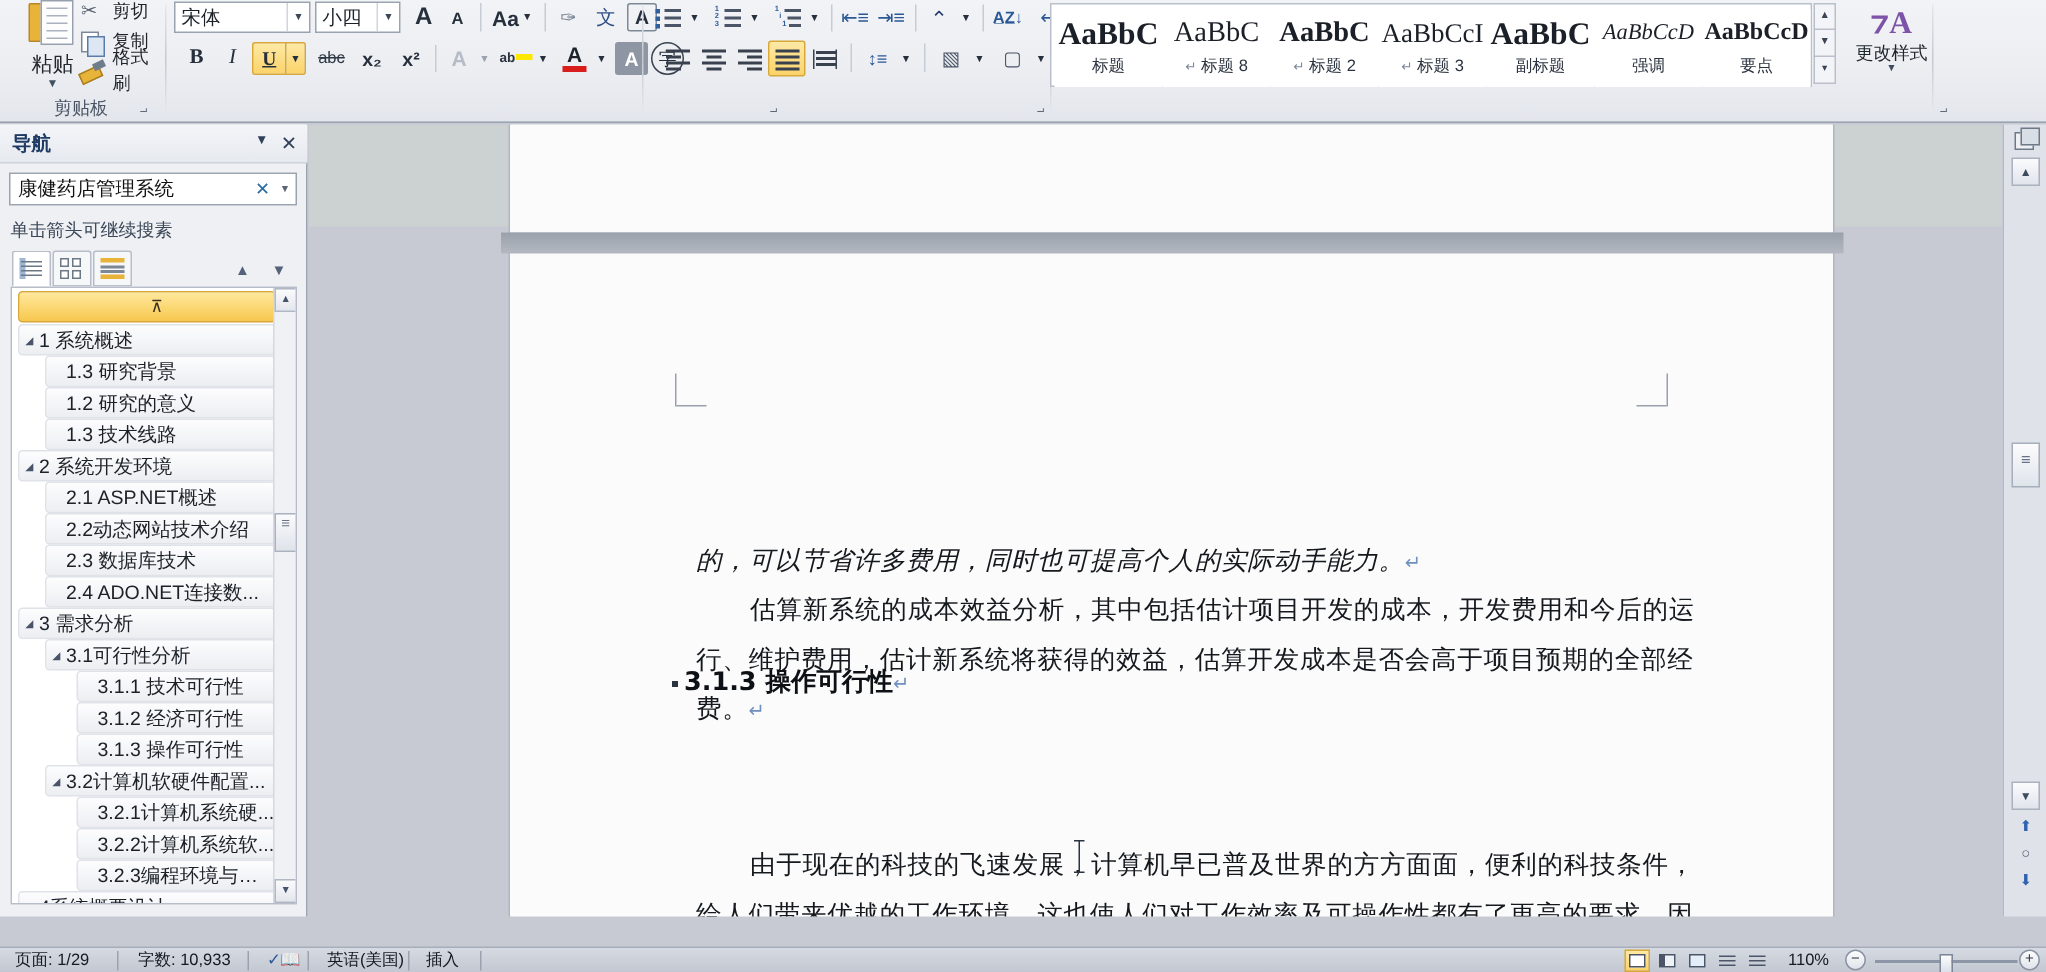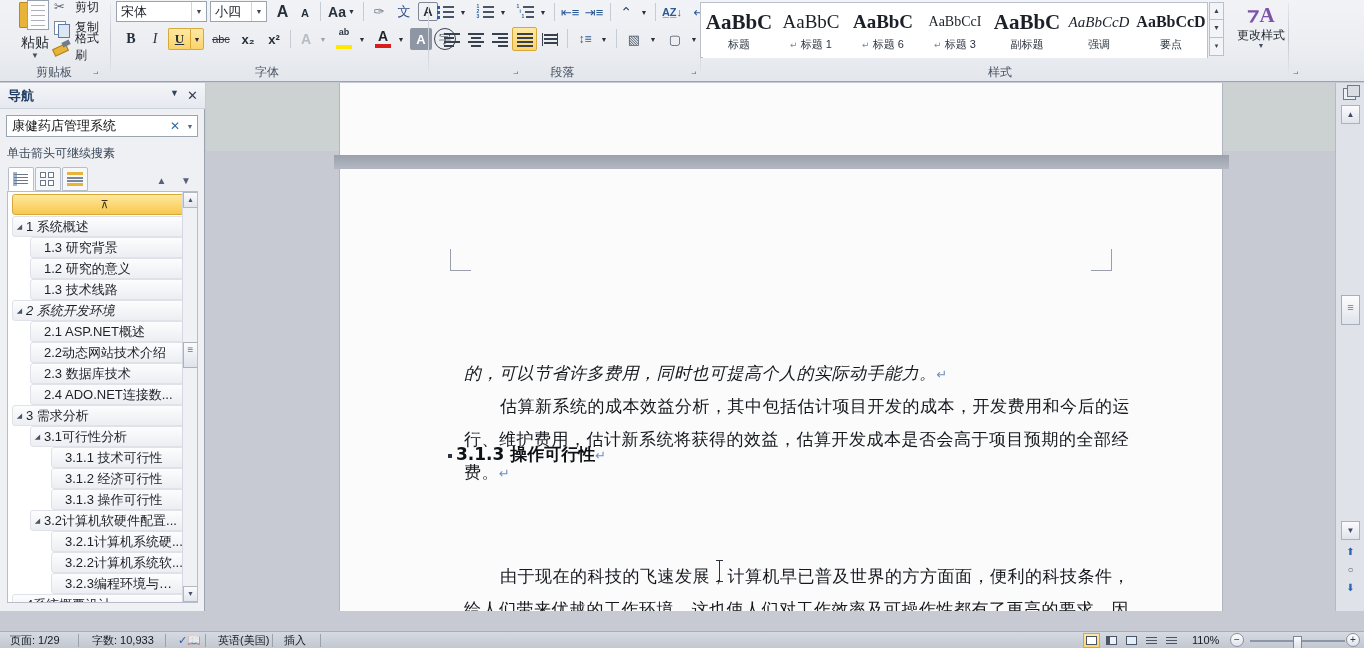--- a/index.html
+++ b/index.html
@@ -453,42 +453,41 @@
       <div class="rbtn" style="left:150px; top:28px; width:24px; height:22px; font-size:13px; font-weight:bold;">
         <span>x²</span>
       </div>
       <div class="sep-v" style="left:178px; top:30px; height:18px;"></div>
       <div class="rbtn" style="left:183px; top:28px; width:22px; height:22px; font-size:14px; font-weight:bold; color:#b6bcc6;">
         <span>A</span>
       </div>
       <div class="rbtn" style="left:205px; top:30px; width:12px; height:18px; font-size:7px; color:#9aa2ae;">
         <span>▼</span>
       </div>
-      <div class="rbtn" style="left:220px; top:26px; width:24px; height:24px; flex-direction:column;justify-content:space-between;">
+      <div class="rbtn" style="left:220px; top:26px; width:24px; height:24px; justify-content:space-between;">
         <span style="font-size:9px; font-weight:bold; color:#2b3340; line-height:10px;">ab</span>
         <span style="display:block; width:16px; height:4px; background:#ffe800;"></span>
       </div>
       <div class="rbtn" style="left:244px; top:30px; width:12px; height:18px; font-size:7px;">
         <span>▼</span>
       </div>
       <div class="rbtn" style="left:259px; top:26px; width:24px; height:24px; flex-direction:column;">
         <span style="font-size:14px; font-weight:bold; color:#1d222b; line-height:15px;">A</span>
         <span style="display:block; width:16px; height:4px; background:#d91d1d;"></span>
       </div>
       <div class="rbtn" style="left:283px; top:30px; width:12px; height:18px; font-size:7px;">
         <span>▼</span>
       </div>
       <div class="rbtn" style="left:298px; top:28px; width:22px; height:22px; background:#8e96a3; color:#fff; font-size:13px; font-weight:bold;">
         <span>A</span>
       </div>
       <div class="rbtn" style="left:322px; top:28px; width:22px; height:22px; font-size:12px; border-radius:50%; border-color:#3a4350;">
         <span>字</span>
       </div>
 
-      <div class="rgroup-label" style="width:310px;">字体</div>
       <div class="dlg-launcher" style="right:-95px;"></div>
     </div>
     <div class="rgroup-sep" style="left:428px;"></div>
 
     <div class="rgroup" style="left:430px; width:270px;">
 
       <div class="rbtn" style="left:4px; top:2px; width:22px; height:20px;">
         <span class="listico">
           <b style="top:1px"></b>
             <i style="top:1px"></i>
@@ -602,41 +601,40 @@
       <div class="rbtn" style="left:217px; top:30px; width:12px; height:18px; font-size:7px;">
         <span>▼</span>
       </div>
       <div class="rbtn" style="left:233px; top:28px; width:24px; height:22px;">
         <span style="font-size:13px; color:#4b5768;">▢</span>
       </div>
       <div class="rbtn" style="left:258px; top:30px; width:12px; height:18px; font-size:7px;">
         <span>▼</span>
       </div>
 
-      <div class="rgroup-label" style="width:265px;">段落</div>
       <div class="dlg-launcher" style="right:0px;"></div>
     </div>
     <div class="rgroup-sep" style="left:700px;"></div>
 
     <div class="rgroup" style="left:700px; width:560px;">
       <div class="stylebox" style="left:0;padding-left:44px;">
         <div class="stylecell" style="left:2px;">
           <div class="sp" style="font-weight:bold; font-size:21px;">AaBbC</div>
           <div class="sn">标题</div>
         </div>
         <div class="stylecell" style="left:74px;">
           <div class="sp">AaBbC</div>
-          <div class="sn"><span style="color:#7e8a9c; font-size:9px;">↵</span> <span>标题 1</span></div>
+          <div class="sn"><span style="color:#7e8a9c; font-size:9px;">↵</span> <span>标题 8</span></div>
         </div>
         <div class="stylecell" style="left:146px;">
           <div class="sp" style="font-weight:bold;">AaBbC</div>
-          <div class="sn"><span style="color:#7e8a9c; font-size:9px;">↵</span> <span>标题 6</span></div>
+          <div class="sn"><span style="color:#7e8a9c; font-size:9px;">↵</span> <span>标题 2</span></div>
         </div>
         <div class="stylecell" style="left:218px;">
-          <div class="sp" style="font-size:14px;">AaBbCcI</div>
+          <div class="sp" style="font-size:18px;">AaBbCcI</div>
           <div class="sn"><span style="color:#7e8a9c; font-size:9px;">↵</span> <span>标题 3</span></div>
         </div>
         <div class="stylecell" style="left:290px;">
           <div class="sp" style="font-weight:bold; font-size:21px;">AaBbC</div>
           <div class="sn">副标题</div>
         </div>
         <div class="stylecell" style="left:362px;">
           <div class="sp" style="font-style:italic; font-size:15px;">AaBbCcD</div>
           <div class="sn">强调</div>
         </div>
@@ -650,21 +648,20 @@
         <div>▼</div>
         <div>▾</div>
       </div>
 
       <div class="bigbtn" style="left:530px; top:1px; width:62px; height:58px;">
         <div style="height:26px; line-height:26px; font-size:21px; font-weight:bold; color:#7c53a8; font-family:'Liberation Serif',serif;">⁊A</div>
         <div class="bl">更改样式</div>
         <div style="font-size:7px; color:#414d5e;">▼</div>
       </div>
 
-      <div class="rgroup-label" style="width:600px;">样式</div>
       <div class="dlg-launcher" style="right:-42px;"></div>
     </div>
     <div class="rgroup-sep" style="left:1288px;"></div>
 
   </div>
 
   <div class="navpane">
     <div class="nav-title">
       <span class="t">导航</span>
       <span class="x2">▼</span>
@@ -727,21 +724,21 @@
             <span class="tl">1.3 研究背景</span>
           </div>
           <div class="tnode" style="left: 22px; top: 66px; width: 154px;">
             <span class="tw"></span>
             <span class="tl">1.2 研究的意义</span>
           </div>
           <div class="tnode" style="left: 22px; top: 87px; width: 154px;">
             <span class="tw"></span>
             <span class="tl">1.3 技术线路</span>
           </div>
-          <div class="tnode" style="left: 4px; top: 108px; width: 172px; font-style: italic;">
+          <div class="tnode" style="left: 4px; top: 108px; width: 172px;">
             <span class="tw">◢</span>
             <span class="tl">2 系统开发环境</span>
           </div>
           <div class="tnode" style="left: 22px; top: 129px; width: 154px;">
             <span class="tw"></span>
             <span class="tl">2.1 ASP.NET概述</span>
           </div>
           <div class="tnode" style="left: 22px; top: 150px; width: 154px;">
             <span class="tw"></span>
             <span class="tl">2.2动态网站技术介绍</span>

